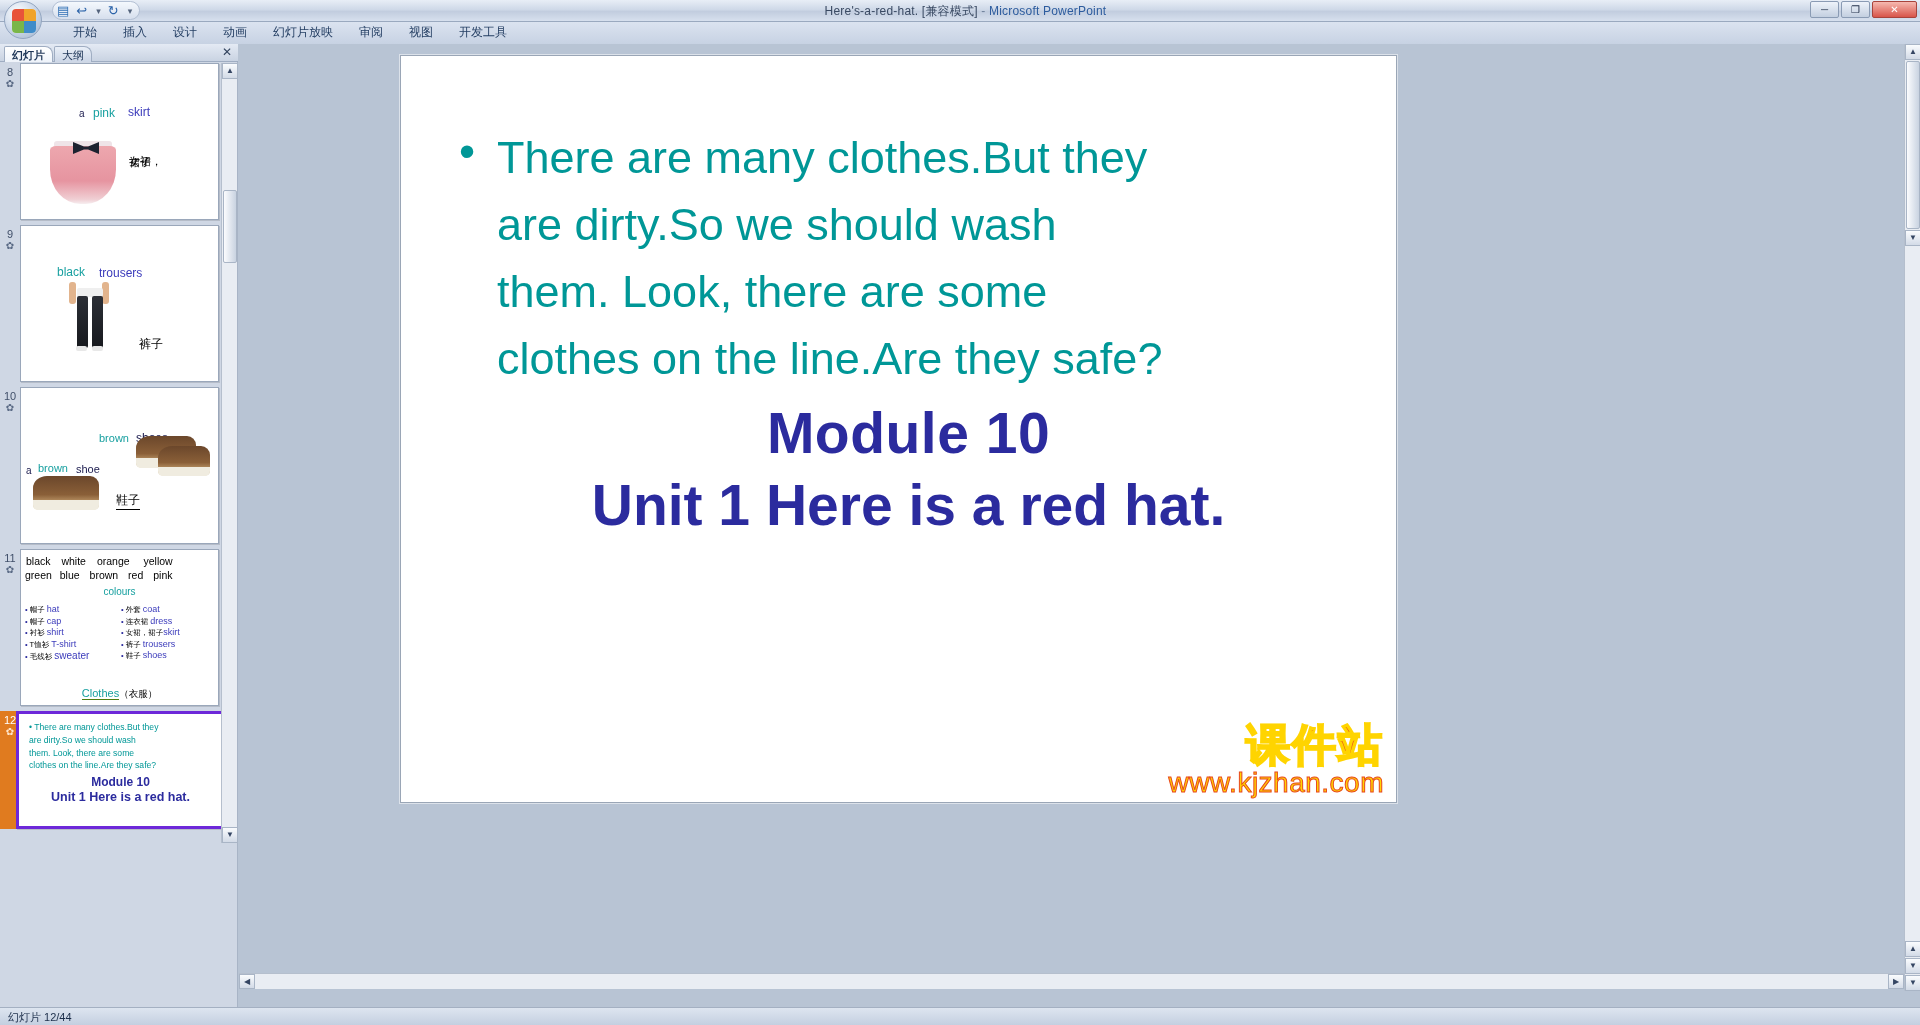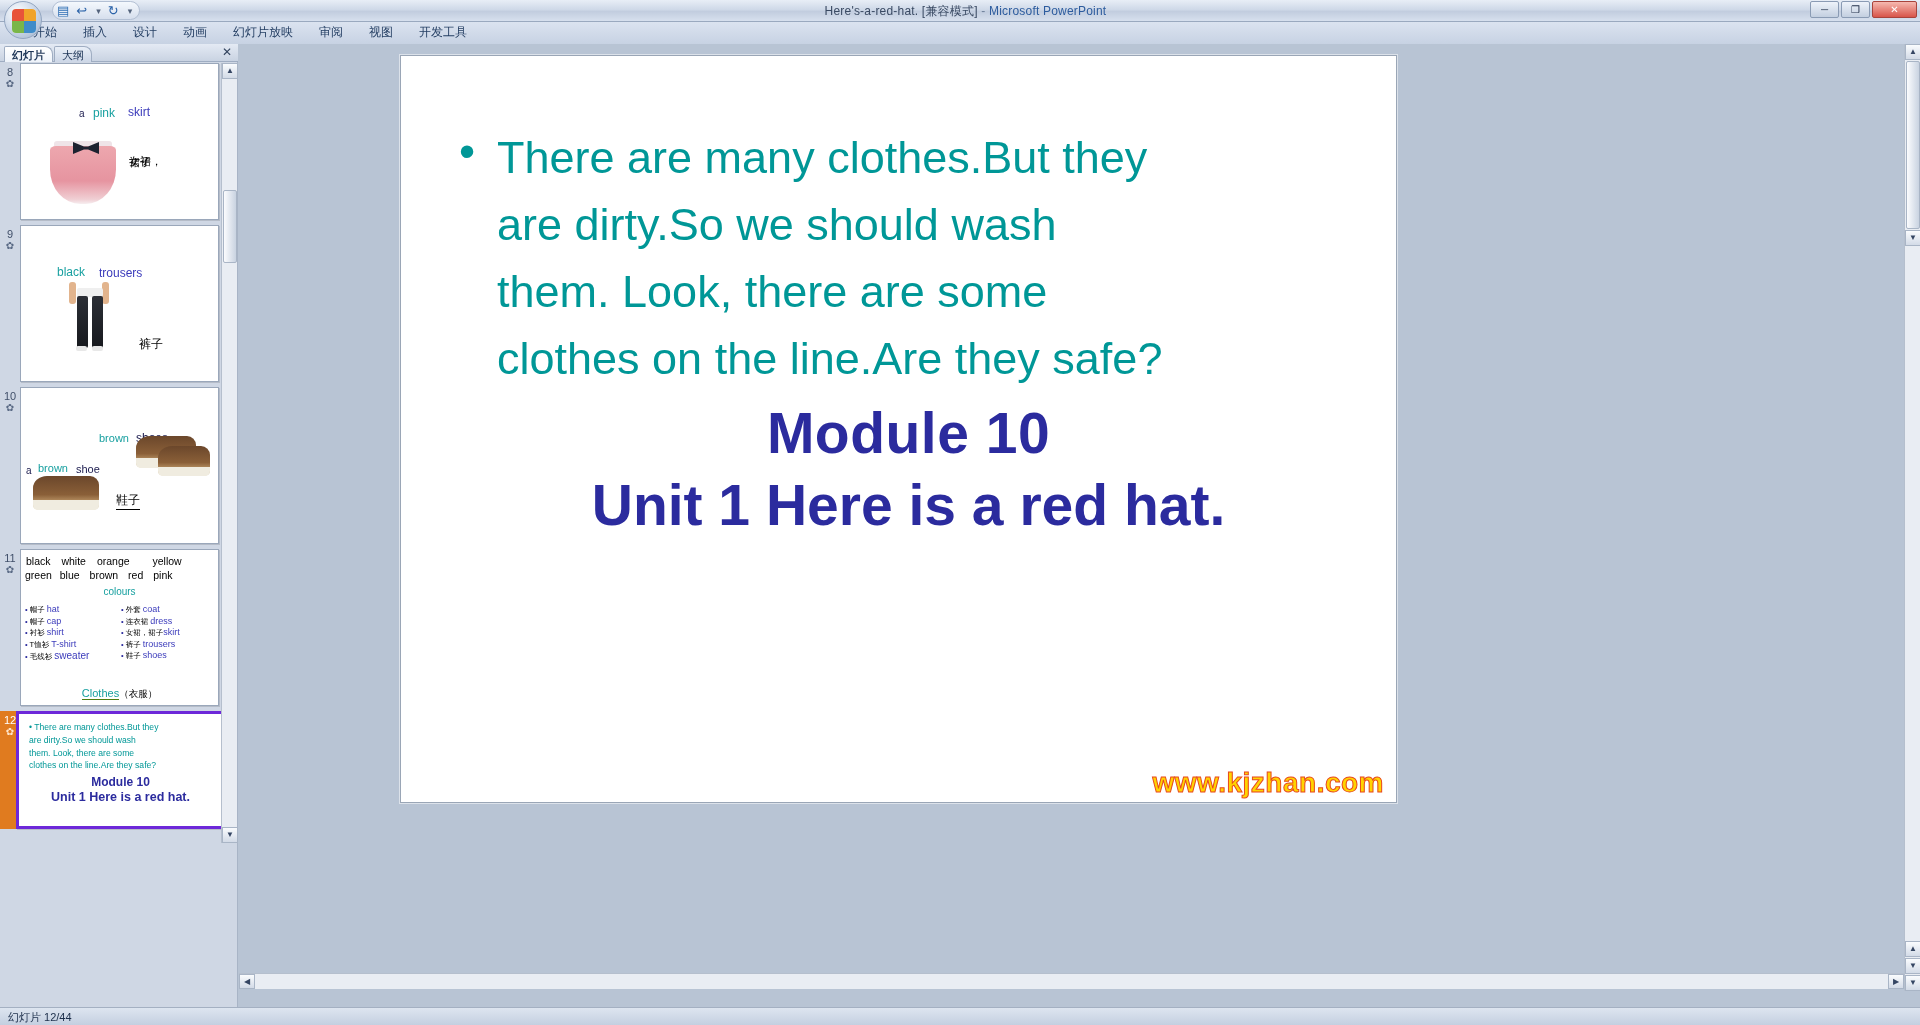--- a/index.html
+++ b/index.html
@@ -70,21 +70,21 @@
     background: linear-gradient(to bottom,#f4f8fd,#d6dfed);
   }
   .qat-i { font-size: 13px; line-height: 1; }
   .qat-save { color: #2f6fb5; }
   .qat-undo { color: #2a62a8; }
   .qat-redo { color: #2a62a8; }
   .qat-more { color:#53637c; font-size: 9px; margin-left: 2px;}
 
   .tabs {
     position: absolute; left: 0; top: 22px; width: 1920px; height: 22px;
-    display: flex; align-items: flex-end; padding-left: 20px;
+    display: flex; align-items: flex-end; padding-left: 60px;
   }
   .tab {
     font-size: 12px; color: #1f3a5f; padding: 2px 13px 3px 13px;
     white-space: nowrap;
   }
 
   
   .leftpane {
     position: absolute; left: 0; top: 44px; width: 238px; height: 963px;
     background: #cfd7e4;
@@ -201,21 +201,21 @@
     position: absolute; right: 12px; bottom: 5px; text-align: right;
     line-height: 1;
   }
   .wm-cn {
     font-size: 44px; font-weight: bold; color: #e8491d;
     letter-spacing: 2px;
     -webkit-text-stroke: 2px #ffd400;
     text-shadow: 0 0 1px #ffd400;
   }
   .wm-url {
-    font-size: 28px; font-weight: bold; color: #ffd400;
+    font-size: 28px; font-weight: normal; color: #ffd400;
     -webkit-text-stroke: 1px #e8491d;
     margin-top: 2px; letter-spacing: .5px;
   }
 
   
   .vscroll {
     position: absolute; top: 0; width: 16px;
     background: #e9edf3; border-left: 1px solid #b5bfcd;
   }
   .vscroll .btn {
@@ -370,21 +370,21 @@
     <div class="thumb-row" style="top:486px;height:183px;">
       <div class="thumb-num" style="top:3px;">
         <span>11</span>
         <span class="thumb-star">✿</span>
       </div>
       <div class="thumb" style="top:0px;width:199px;height:157px;">
         <div style="position:absolute;left:5px;top:5px;right:3px;font-size:10.5px;color:#000;white-space:nowrap;">
           <span>black</span>
           <span style="margin-left:8px;margin-top:36px;">white</span>
           <span style="margin-left:8px;">orange</span>
-          <span style="margin-left:20px;">yellow</span>
+          <span style="margin-left:11px;">yellow</span>
         </div>
         <div style="position:absolute;left:4px;top:19px;right:3px;font-size:10.5px;color:#000;white-space:nowrap;">
           <span>green</span>
           <span style="margin-left:5px;">blue</span>
           <span style="margin-left:7px;">brown</span>
           <span style="margin-left:7px;">red</span>
           <span style="margin-left:7px;">pink</span>
         </div>
         <div style="position:absolute;left:0;right:0;top:36px;text-align:center;font-size:10px;color:#18a0a0;">colours</div>
 
@@ -448,20 +448,21 @@
           <div>are  dirty.So we should wash</div>
           <div>them. Look, there are some</div>
           <div>clothes on the line.Are they safe?</div>
         </div>
       </div>
       <div class="mod-line">Module 10</div>
       <div class="unit-line">Unit 1 Here  is a red hat.</div>
     </div>
 
     <div class="watermark">
+      <div class="wm-cn">课件站</div>
       <div class="wm-url">www.kjzhan.com</div>
     </div>
   </div>
 
   <div class="vscroll" style="right:0px;top:0px;height:947px;">
     <div class="btn" style="top:0;">▲</div>
     <div class="thumbbar" style="top:17px;height:168px;"></div>
     <div class="btn" style="top:186px;">▼</div>
     <div class="btn" style="bottom:34px;">▲</div>
     <div class="btn" style="bottom:17px;">▼</div>

